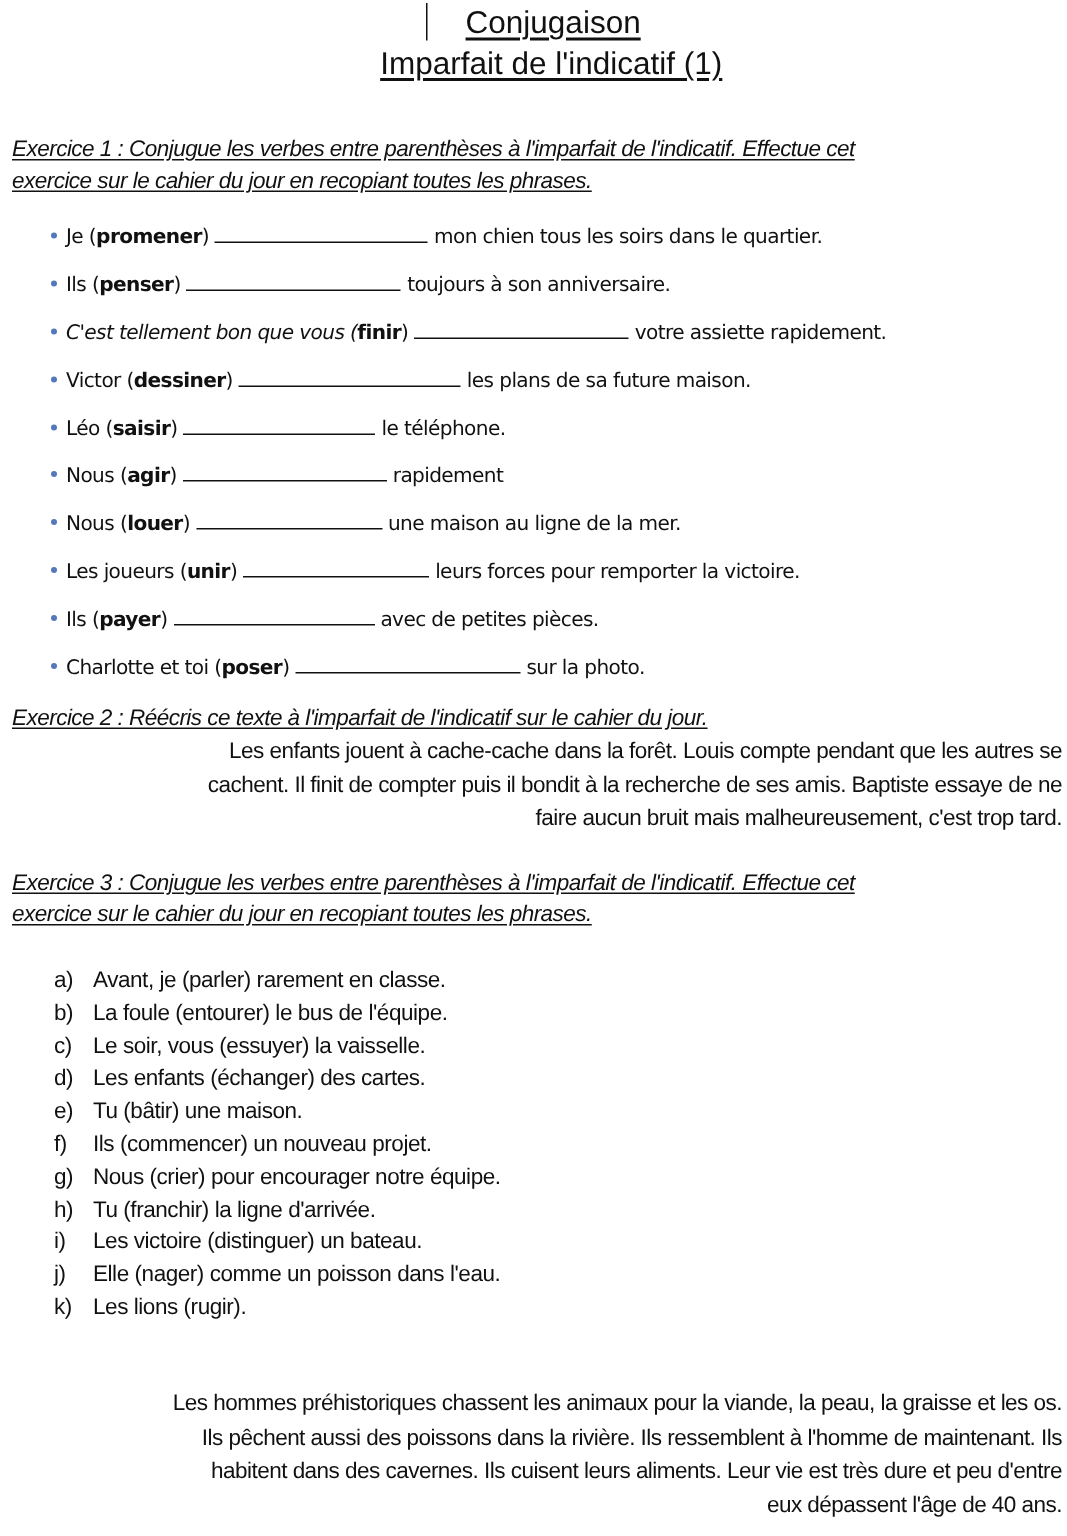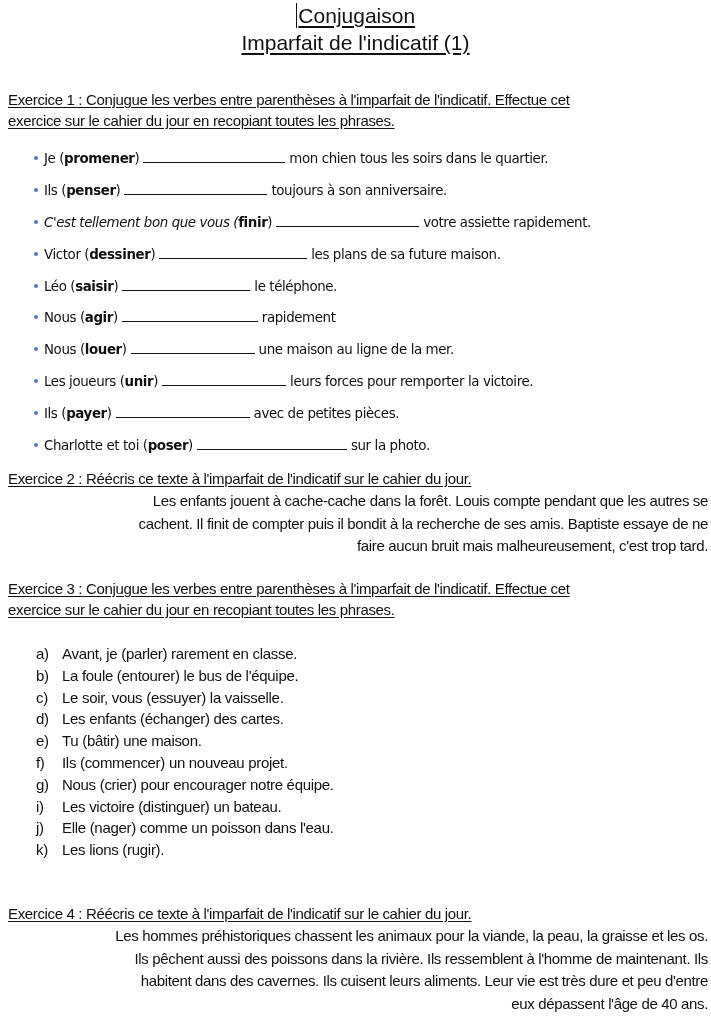--- a/index.html
+++ b/index.html
@@ -2,25 +2,25 @@
 <html><head>
 <meta charset="utf-8">
 <style>
   html, body { margin: 0; padding: 0; background: #ffffff; }
   body { width: 711px; height: 1024px; overflow: hidden; position: relative; color: #111; }
   .page { position: relative; width: 711px; height: 1024px; }
 
   .title-block { position: absolute; top: 2px; left: 0; width: 711px; text-align: center;
     font-family: "Liberation Sans", sans-serif; font-size: 21px; line-height: 27px; }
   .title-block .line { display: block; }
-  .title-block .u { text-decoration: underline; text-underline-offset: 3px; text-decoration-thickness: 1.5px; }
+  .title-block .u { text-decoration: underline; text-underline-offset: 3px; text-decoration-thickness: 1.5px; padding-left: 24px; }
   .cursor { display: inline-block; width: 1.5px; height: 25px; background: #111; vertical-align: -5px; margin-right: 1px; }
 
   .heading { position: absolute; left: 8px; width: 700px; font-family: "Liberation Sans", sans-serif;
-    font-size: 15px; line-height: 21px; text-decoration: underline; text-underline-offset: 2px; letter-spacing: -0.35px; }
+    font-size: 15px; line-height: 21px; text-decoration: underline; text-underline-offset: 2px; letter-spacing: -0.35px; font-style: italic; }
 
   .bullets { position: absolute; left: 18px; top: 131px; width: 680px; list-style: none; margin: 16px; padding: 0;
     font-family: "DejaVu Sans", sans-serif; font-size: 13.4px; letter-spacing: -0.4px; }
   .bullets li { height: 31.9px; line-height: 24px; white-space: nowrap; }
   .bullets .dot { display: inline-block; width: 4px; height: 4px; border-radius: 50%; background: #5577bb;
     vertical-align: 3px; margin-right: 6px; }
   .bullets .verb { font-weight: bold; }
   .bullets .blank { display: inline-block; border-bottom: 1.3px solid #111; height: 12px; vertical-align: 0; margin: 0 4px; }
   .bullets .italic-c { font-style: italic; }
 
@@ -74,26 +74,26 @@
   </div>
 
   <ul class="lettered">
     <li><span class="letter">a)</span><span>Avant, je (parler) rarement en classe.</span></li>
     <li><span class="letter">b)</span><span>La foule (entourer) le bus de l'équipe.</span></li>
     <li><span class="letter">c)</span><span>Le soir, vous (essuyer) la vaisselle.</span></li>
     <li><span class="letter">d)</span><span>Les enfants (échanger) des cartes.</span></li>
     <li><span class="letter">e)</span><span>Tu (bâtir) une maison.</span></li>
     <li><span class="letter">f)</span><span>Ils (commencer) un nouveau projet.</span></li>
     <li><span class="letter">g)</span><span>Nous (crier) pour encourager notre équipe.</span></li>
+    <li><span class="letter">h)</span><span>Tu (franchir) la ligne d'arrivée.</span></li>
     <li><span class="letter">i)</span><span>Les victoire (distinguer) un bateau.</span></li>
     <li><span class="letter">j)</span><span>Elle (nager) comme un poisson dans l'eau.</span></li>
     <li><span class="letter">k)</span><span>Les lions (rugir).</span></li>
   </ul>
 
-  <div class="heading" style="top:903px;">Exercice 4 : Réécris ce texte à l'imparfait de l'indicatif sur le cahier du jour.</div>
   <div class="para" style="top:925px;">
     <p>Les hommes préhistoriques chassent les animaux pour la viande, la peau, la graisse et les os.</p>
     <p>Ils pêchent aussi des poissons dans la rivière. Ils ressemblent à l'homme de maintenant. Ils</p>
     <p>habitent dans des cavernes. Ils cuisent leurs aliments. Leur vie est très dure et peu d'entre</p>
     <p>eux dépassent l'âge de 40 ans.</p>
   </div>
 
 </div>
 
 </body></html>

